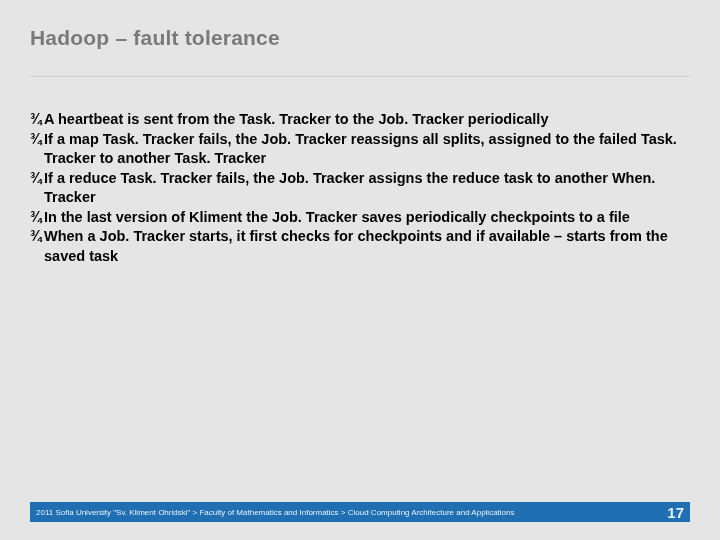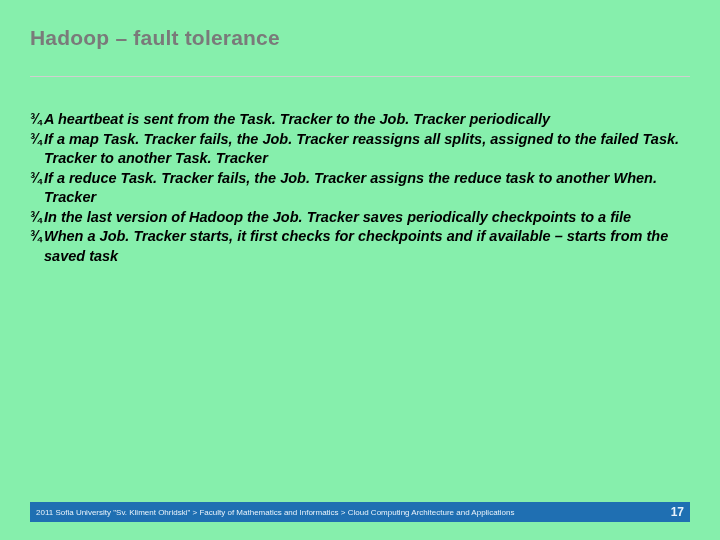--- a/index.html
+++ b/index.html
@@ -1,21 +1,21 @@
 <!DOCTYPE html>
 <html><head>
 <meta charset="utf-8">
 <style>
   * { box-sizing: border-box; margin: 0; padding: 0; }
   html, body { width: 720px; height: 540px; background: #fff; font-family: Arial, Helvetica, sans-serif; }
   .slide {
     position: relative;
     width: 720px;
     height: 540px;
-    background: #86efac;
+    background: #e5e5e5;
     overflow: hidden;
   }
   .title {
     position: absolute;
     top: 26px;
     left: 30px;
     right: 30px;
     color: #7a7a7a;
     font-size: 21px;
     font-weight: bold;
@@ -47,21 +47,20 @@
   .bullet {
     flex: 0 0 auto;
     width: 14px;
     font-size: 14px;
     line-height: 1.35;
     padding-top: 0px;
     color: #000;
   }
   .text {
     flex: 1 1 auto;
-    font-style: italic;
   }
   .footer {
     position: absolute;
     left: 30px;
     right: 30px;
     bottom: 18px;
     height: 20px;
     background: #1f6fb2;
     display: flex;
     align-items: center;
@@ -69,21 +68,21 @@
     padding: 0 6px 0 6px;
   }
   .footer-left {
     color: #e8f2fb;
     font-size: 8px;
     white-space: nowrap;
     overflow: hidden;
   }
   .footer-right {
     color: #e8f2fb;
-    font-size: 12px;
+    font-size: 15px;
     font-weight: bold;
   }
 </style>
 </head>
 <body>
 
 <div class="slide">
 
   <div class="title">Hadoop – fault tolerance</div>
   <div class="hr"></div>
@@ -100,21 +99,21 @@
       <span class="text">If a map Task. Tracker fails, the Job. Tracker reassigns all splits, assigned to the failed Task. Tracker to another Task. Tracker</span>
     </div>
 
     <div class="item">
       <span class="bullet">¾</span>
       <span class="text">If a reduce Task. Tracker fails, the Job. Tracker assigns the reduce task to another When. Tracker</span>
     </div>
 
     <div class="item">
       <span class="bullet">¾</span>
-      <span class="text">In the last version of Hadoop the Job. Tracker saves periodically checkpoints to a file</span>
+      <span class="text">In the last version of Kliment the Job. Tracker saves periodically checkpoints to a file</span>
     </div>
 
     <div class="item">
       <span class="bullet">¾</span>
       <span class="text">When a Job. Tracker starts, it first checks for checkpoints and if available – starts from the saved task</span>
     </div>
 
   </div>
 
   <div class="footer">

